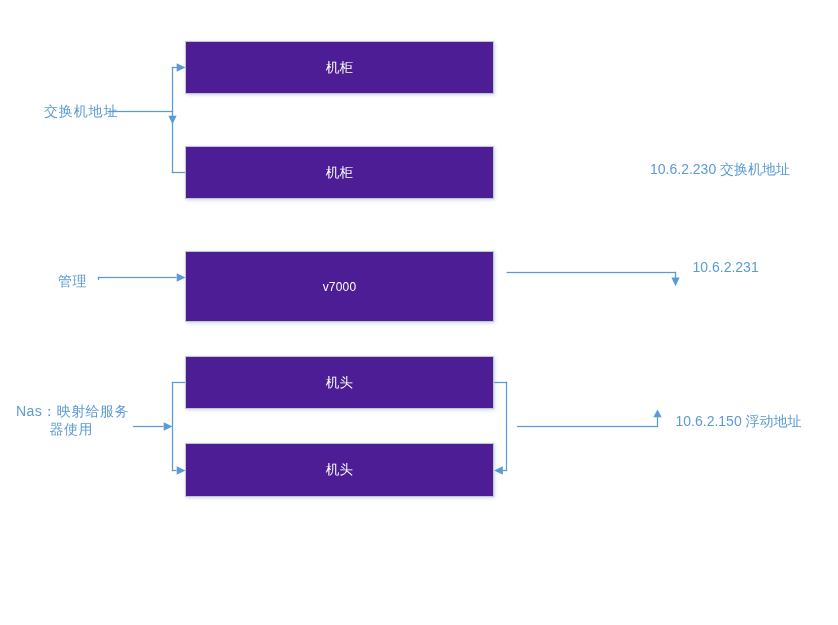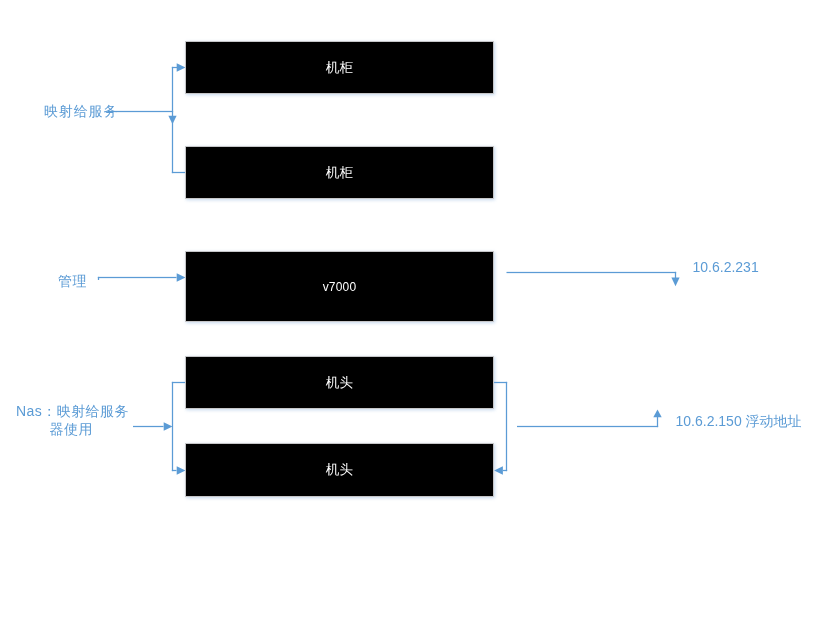--- a/index.html
+++ b/index.html
@@ -18,21 +18,21 @@
   }
   #canvas {
     position: absolute;
     left: 0; top: 0;
     width: 838px;
     height: 625px;
   }
   .node {
     position: absolute;
     box-sizing: border-box;
-    background: #000000;
+    background: #4c1d95;
     border: 1px solid #C6C6C8;
     box-shadow: 0.8px 1.2px 3.2px rgba(120,165,215,0.42);
     color: #ffffff;
     font-size: 13.5px;
     line-height: 1;
     display: flex;
     align-items: center;
     justify-content: center;
     transform: translateZ(0);
     letter-spacing: 0.2px;
@@ -98,20 +98,21 @@
   <div class="node" style="left:185px;top:251px;width:309px;height:71px;font-size:12px;">
     <span>v7000</span>
   </div>
   <div class="node" style="left:185px;top:356px;width:309px;height:53px;">
     <span>机头</span>
   </div>
   <div class="node" style="left:185px;top:443px;width:309px;height:53.6px;">
     <span>机头</span>
   </div>
 
-  <div class="lbl" style="left:44px;top:102.5px;letter-spacing:0.85px;">映射给服务</div>
+  <div class="lbl" style="left:44px;top:102.5px;letter-spacing:0.85px;">交换机地址</div>
   <div class="lbl" style="left:58px;top:272.5px;letter-spacing:0.6px;">管理</div>
   <div class="lbl" style="left:16px;top:403px;letter-spacing:0.45px;">Nas：映射给服务</div>
   <div class="lbl" style="left:49.5px;top:422px;letter-spacing:0.5px;font-family:Liberation Mono, monospace;">器使用</div>
+  <div class="lbl" style="left:650px;top:161px;">10.6.2.230 交换机地址</div>
   <div class="lbl" style="left:692.5px;top:259px;">10.6.2.231</div>
   <div class="lbl" style="left:664.5px;top:412.5px;margin-left:11px;">10.6.2.150 浮动地址</div>
 
 </div>
 
 </body></html>

